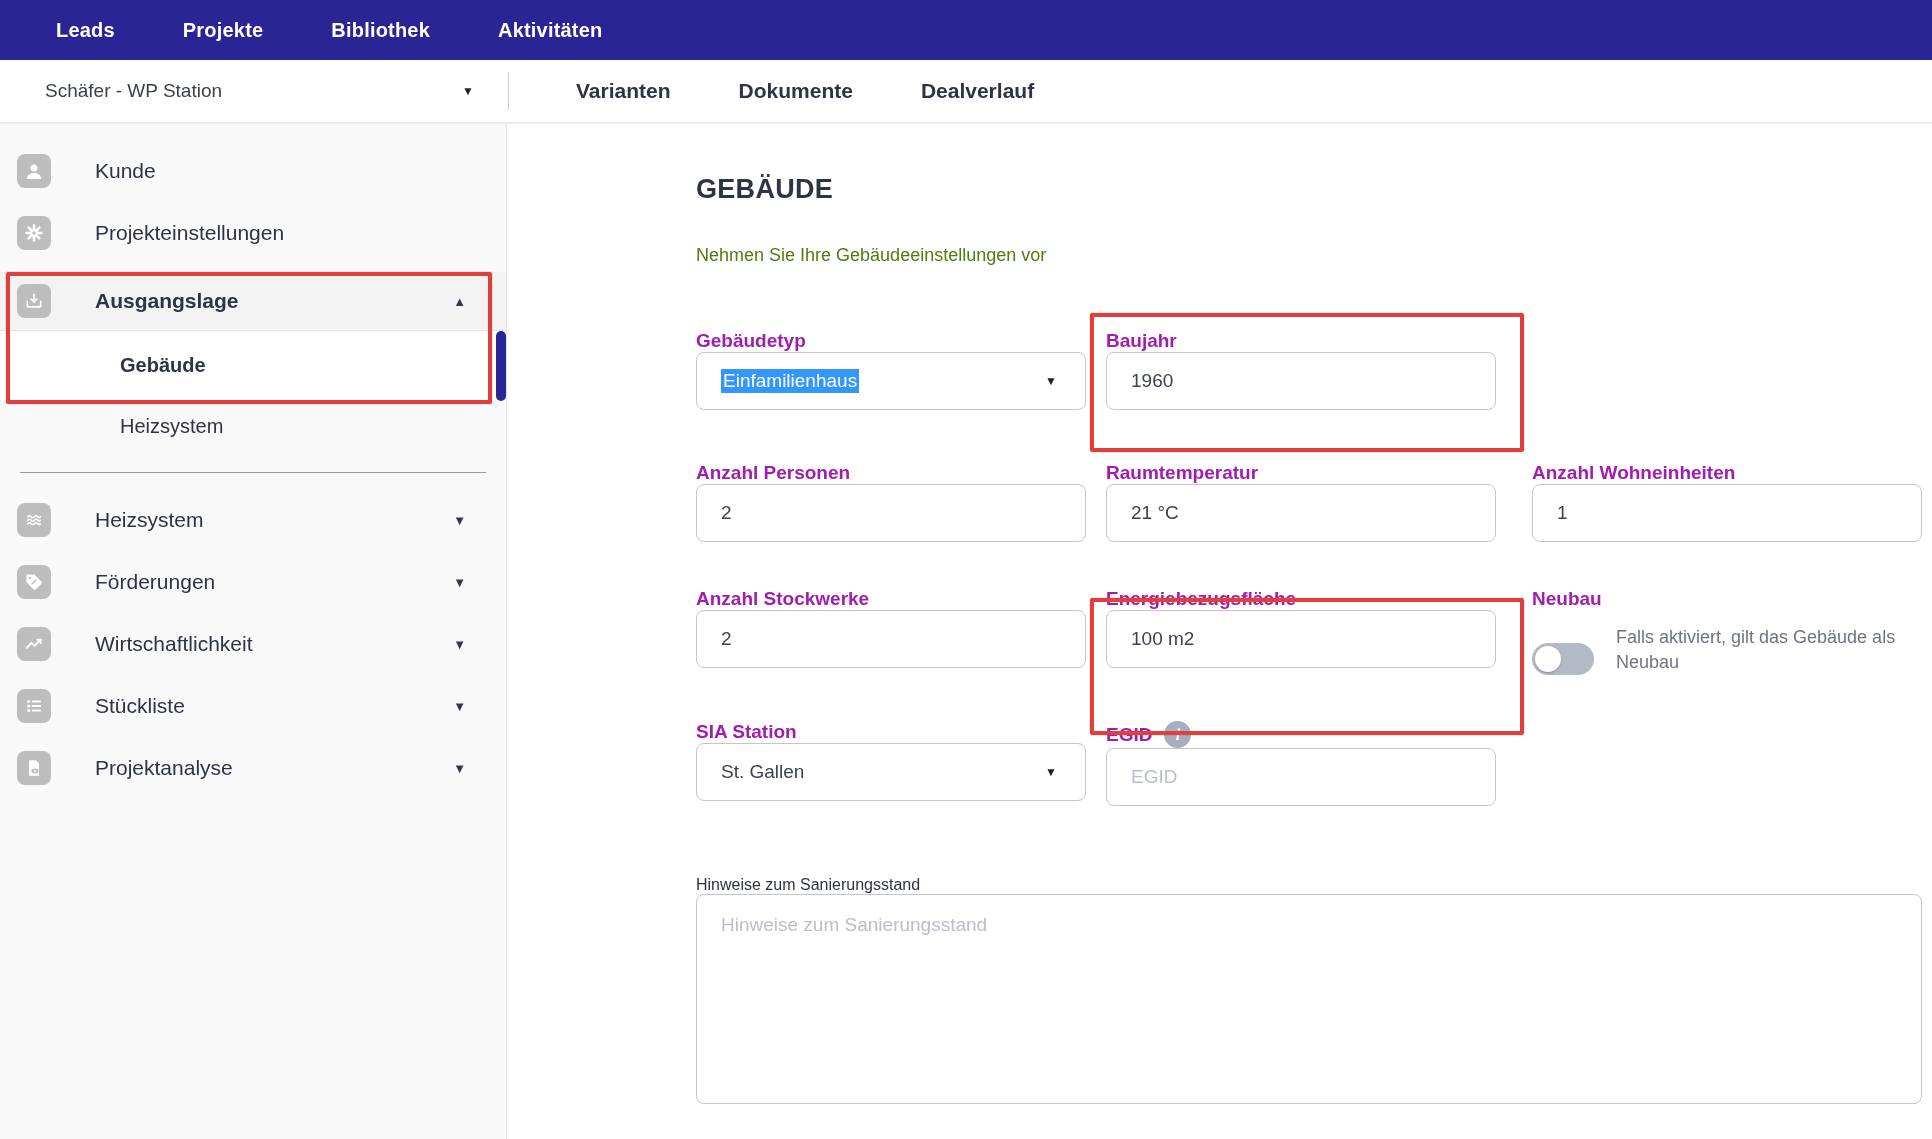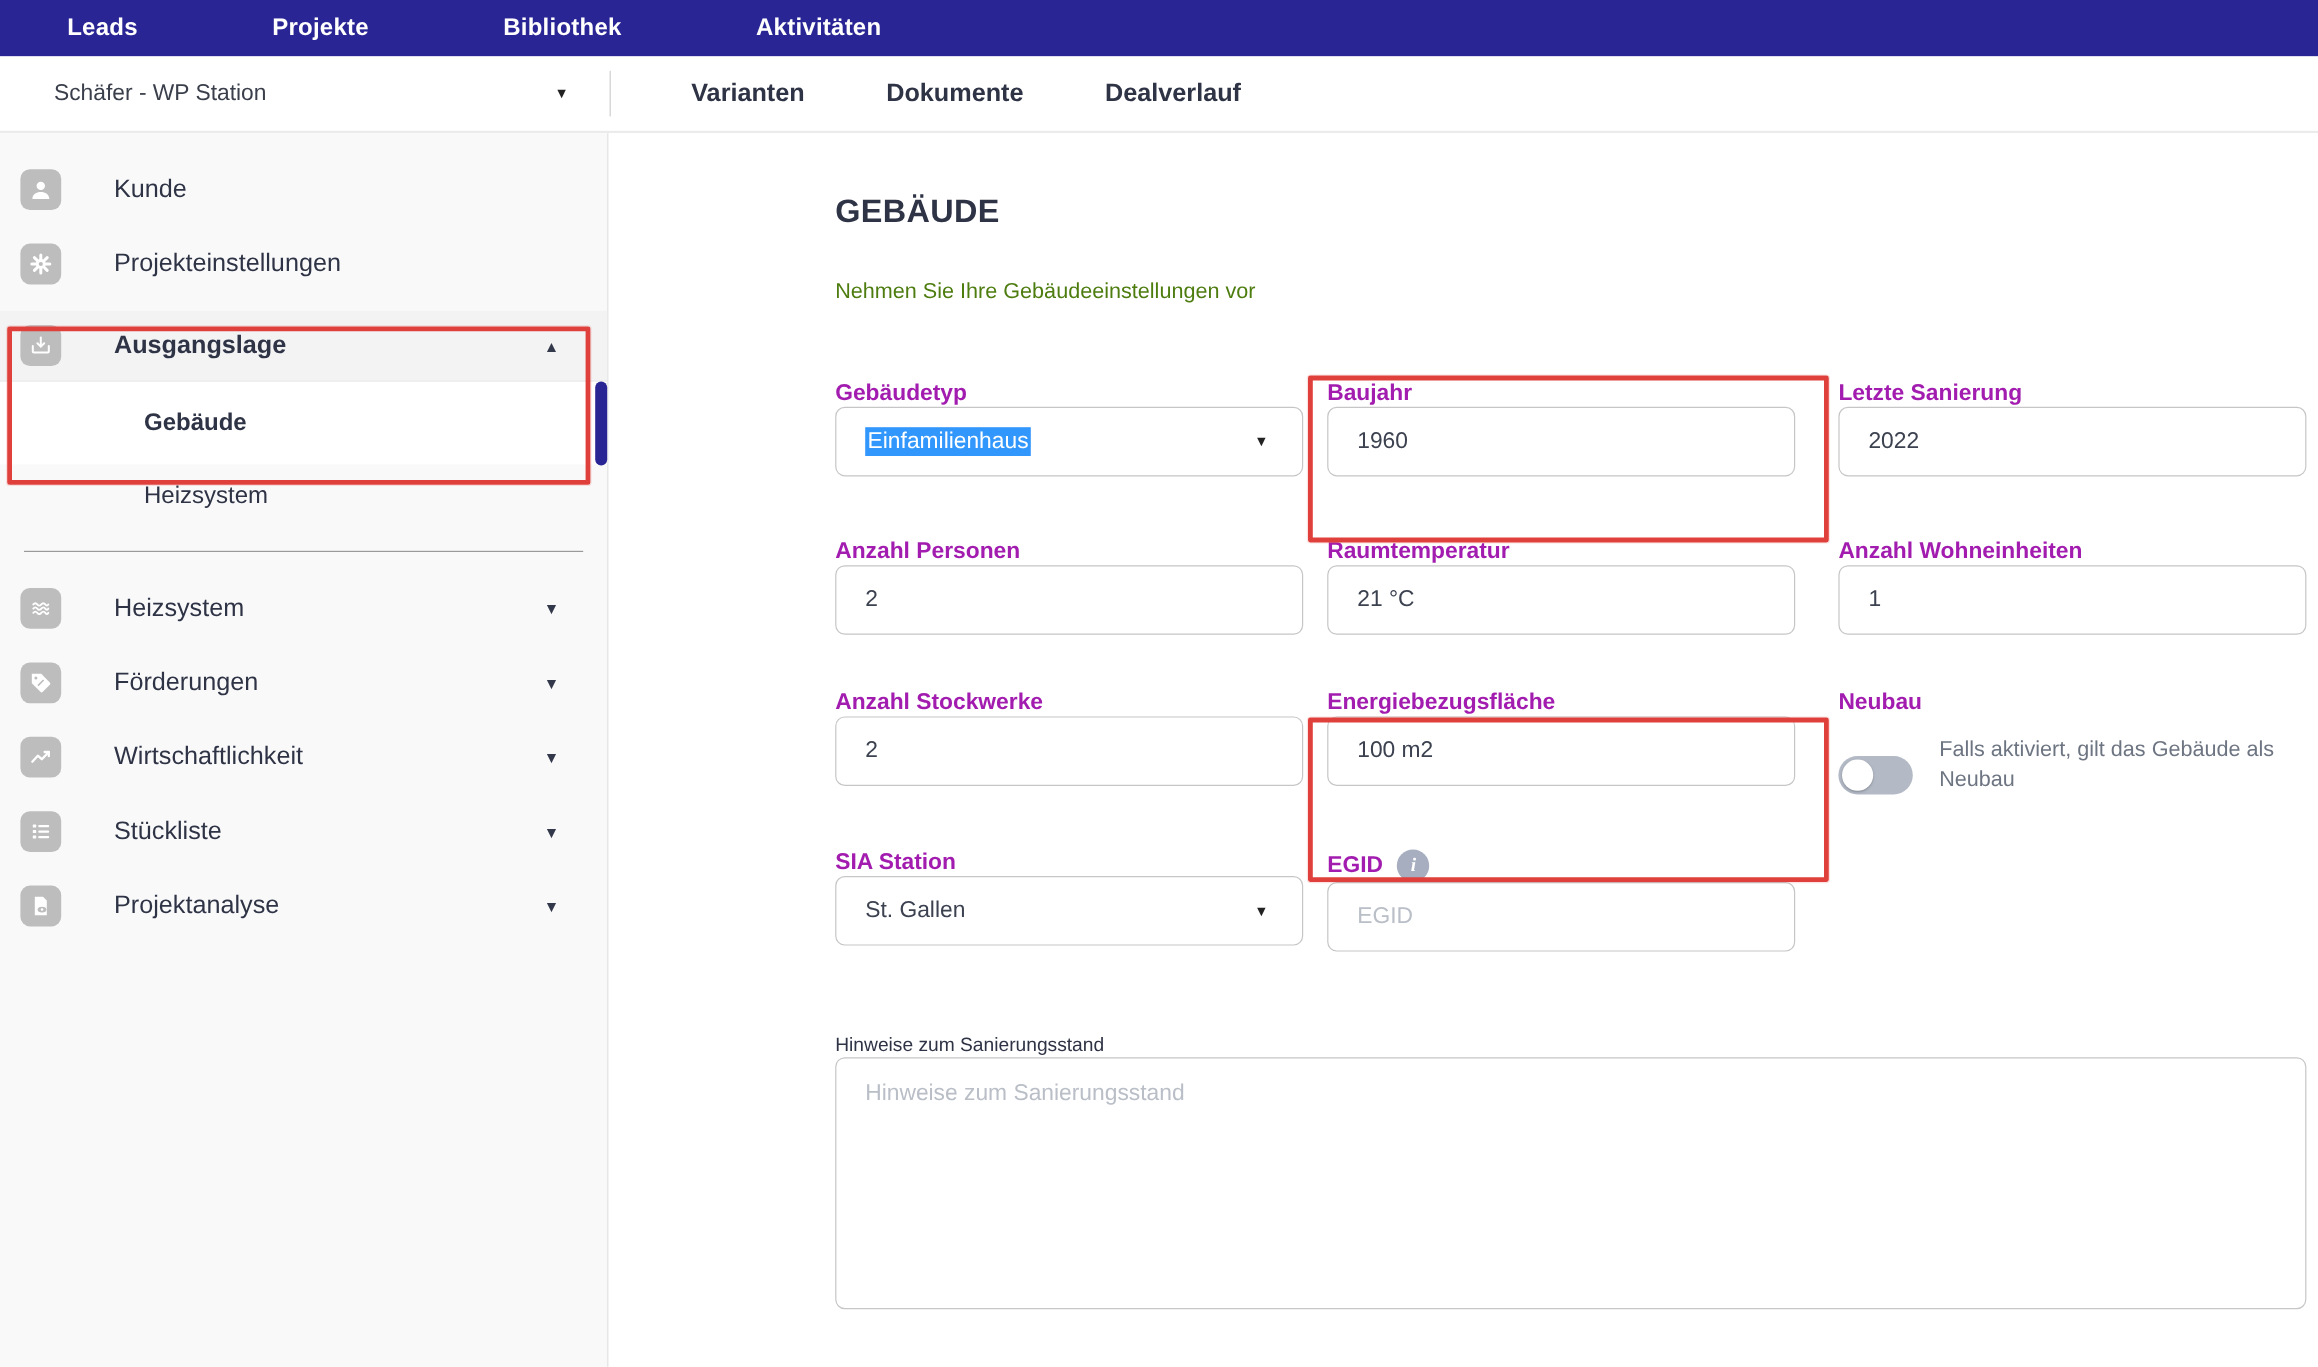--- a/index.html
+++ b/index.html
@@ -5,22 +5,22 @@
   * { margin:0; padding:0; box-sizing:border-box; }
   html,body { width:1932px; height:1139px; }
   body {
     font-family:"Liberation Sans","DejaVu Sans",sans-serif;
     background:#ffffff; color:#2e3345; overflow:hidden; position:relative;
   }
   .page { width:1932px; height:1139px; position:relative; overflow:hidden; }
 
   
   .topnav {
-    height:47px; background:#2a2594; display:flex; align-items:center;
-    padding-left:56px; gap:112px;
+    height:60px; background:#2a2594; display:flex; align-items:center;
+    padding-left:56px; gap:68px;
   }
   .nav-item { color:#ffffff; font-size:20px; font-weight:700; cursor:pointer; letter-spacing:.2px; }
 
   
   .toolbar {
     height:64px; background:#ffffff; display:flex; align-items:center;
     border-bottom:2px solid #ebebeb;
   }
   .project-selector {
     width:508px; display:flex; align-items:center; justify-content:space-between;
@@ -273,26 +273,20 @@
                 <span class="small-caret">▼</span>
               </div>
             </div>
           </div>
           <div class="field">
             <label>Baujahr</label>
             <div class="control">
               <input class="tinput" value="1960" style="">
             </div>
           </div>
-          <div class="field">
-            <label>Letzte Sanierung</label>
-            <div class="control">
-              <input class="tinput" value="2022" style="">
-            </div>
-          </div>
         </div>
 
         <div class="frow tight">
           <div class="field">
             <label>Anzahl Personen</label>
             <div class="control">
               <input class="tinput" value="2" style="">
             </div>
           </div>
           <div class="field">

